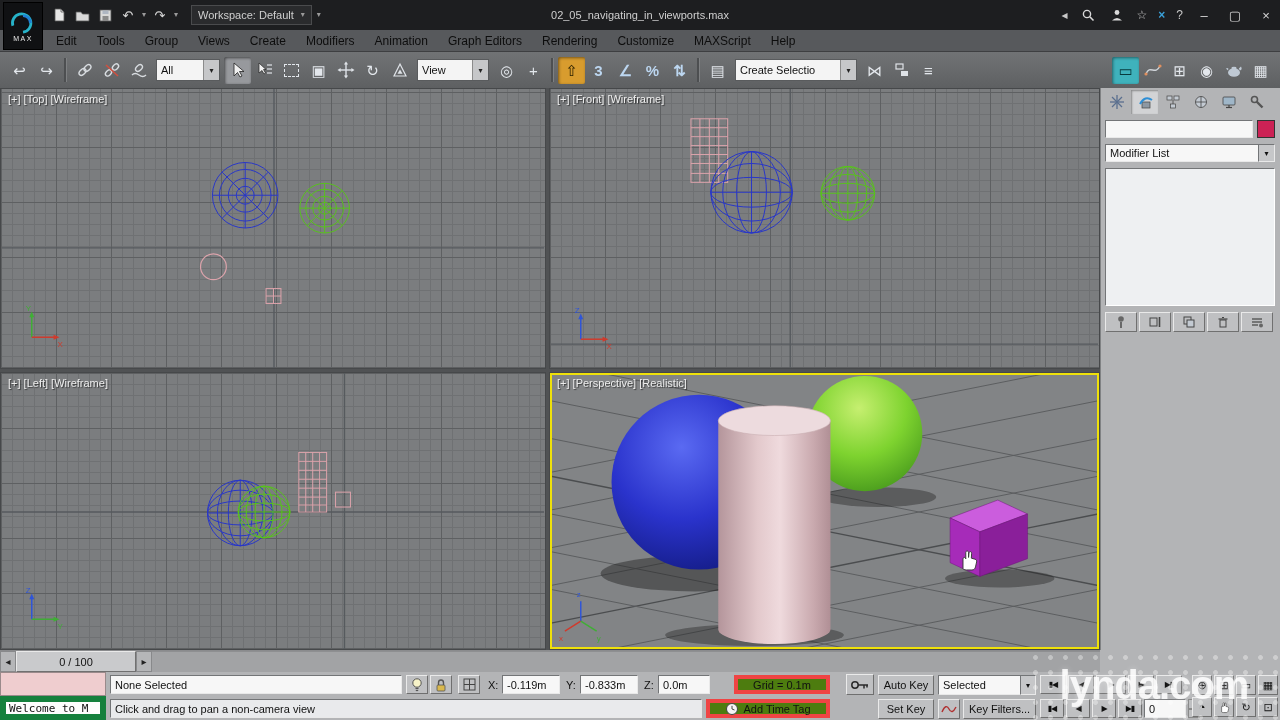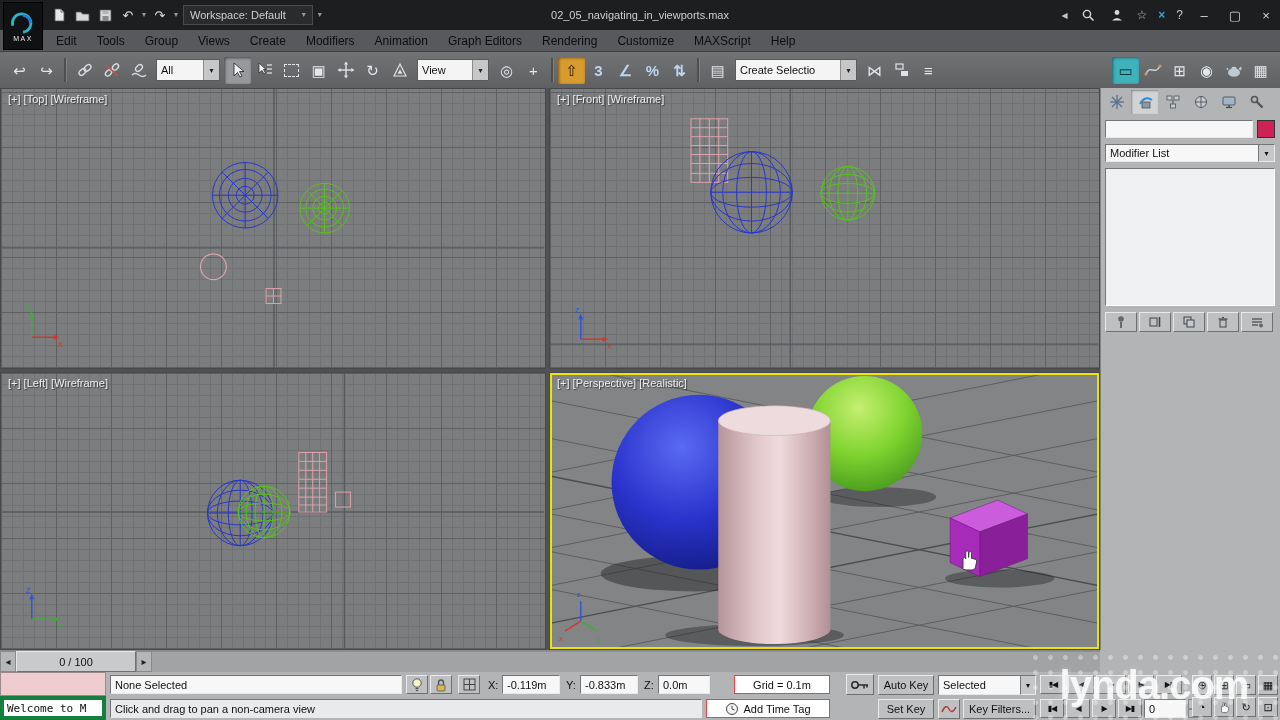--- a/index.html
+++ b/index.html
@@ -7,22 +7,22 @@
        font-family:"Liberation Sans",sans-serif;cursor:default;}
   
   #titlebar{position:absolute;left:0;top:0;width:1280px;height:30px;background:#1d1e20;}
   .logo{position:absolute;left:3px;top:2px;width:38px;height:46px;background:#101113;border:1px solid #000;
         z-index:30;display:flex;flex-direction:column;align-items:center;justify-content:center;}
   .logo-txt{font-size:7px;letter-spacing:1.5px;color:#e8e8e8;}
   .qat{position:absolute;left:50px;top:0;height:30px;display:flex;align-items:center;gap:5px;}
   .ticon{display:inline-flex;align-items:center;justify-content:center;width:18px;height:18px;}
   .tglyph{font-size:13px;color:#d9d9d9;line-height:1;}
   .dd7{font-size:8px;color:#9a9a9a;line-height:1;}
-  .wsbox{display:flex;align-items:center;gap:16px;background:#2a2b2d;border:1px solid #4a4b4d;height:18px;
-         padding:0 6px;font-size:11px;color:#cfcfcf;margin-left:0;}
+  .wsbox{display:flex;align-items:center;gap:7px;background:#2a2b2d;border:1px solid #4a4b4d;height:18px;
+         padding:0 6px;font-size:11px;color:#cfcfcf;margin-left:8px;}
   .tb-title{position:absolute;left:340px;right:340px;top:0;height:30px;display:flex;align-items:center;
             justify-content:center;font-size:11px;color:#cfcfcf;pointer-events:none;}
   .tb-right{position:absolute;right:4px;top:0;height:30px;display:flex;align-items:center;gap:11px;
             font-size:12px;color:#c8c8c8;}
   .winbtn{width:20px;text-align:center;font-size:13px;color:#d8d8d8;}
   .badge-x{color:#3aa0d8;font-weight:bold;}
   
   #menubar{position:absolute;left:0;top:30px;width:1280px;height:22px;background:#57595c;
            border-bottom:1px solid #3e3f41;box-sizing:border-box;display:flex;align-items:center;padding-left:46px;}
   .menu-item{font-size:12px;color:#0d0d0d;padding:2px 10px;}
@@ -80,24 +80,24 @@
   .trk-slider{width:120px;background:#c9cacc;border:1px solid;border-color:#e9e9e9 #707070 #707070 #e9e9e9;
               display:flex;align-items:center;justify-content:center;font-size:11px;color:#111;box-sizing:border-box;}
   .trk-rest{flex:1;background:#a2a3a5;border-top:1px solid #8e8f91;}
   #brfill{position:absolute;left:1100px;top:650px;width:180px;height:22px;background:#b3b4b6;}
   
   #statusbar{position:absolute;left:0;top:672px;width:1280px;height:48px;background:#b3b4b6;}
   .abs{position:absolute;box-sizing:border-box;}
   .pbtn{background:#bfc0c2;border:1px solid;border-color:#eaeaea #6f6f6f #6f6f6f #eaeaea;font-size:11px;
         color:#111;display:flex;align-items:center;justify-content:center;box-sizing:border-box;}
   .sl{font-size:11px;color:#111;display:flex;align-items:center;}
-  .flatbox{background:#ffffff;border:1px solid #ef4444;font-size:11px;color:#111;display:flex;
+  .flatbox{background:#4d7c0f;border:4px solid #ef4444;font-size:11px;color:#111;display:flex;
            align-items:center;justify-content:center;gap:4px;box-sizing:border-box;}
   .mxs-pink{position:absolute;left:0;top:0;width:106px;height:24px;background:#efcdcf;border:1px solid #9a8a8b;box-sizing:border-box;}
-  .mxs-white{position:absolute;left:0;top:24px;width:106px;height:24px;background:#fdfdfd;border:4px solid #15803d;
+  .mxs-white{position:absolute;left:0;top:24px;width:106px;height:24px;background:#fdfdfd;border:6px solid #15803d;
              box-sizing:border-box;font-family:"DejaVu Sans Mono",monospace;font-size:11px;color:#111;
              display:flex;align-items:center;padding:0 3px;white-space:nowrap;overflow:hidden;}
   .transport{position:absolute;left:1040px;top:3px;display:flex;gap:2px;}
   .steps{position:absolute;left:1040px;top:27px;display:flex;gap:2px;}
   .tpb{width:26px;height:19px;font-size:8px;letter-spacing:-1px;}
   .navcluster{position:absolute;right:2px;top:3px;display:grid;grid-template-columns:repeat(4,20px);
               grid-auto-rows:20px;gap:2px;}
   .navb{font-size:11px;}
   .spincol{display:flex;flex-direction:column;width:12px;height:19px;}
   .spincol span{flex:1;background:#bfc0c2;border:1px solid #8a8a8a;font-size:6px;display:flex;

